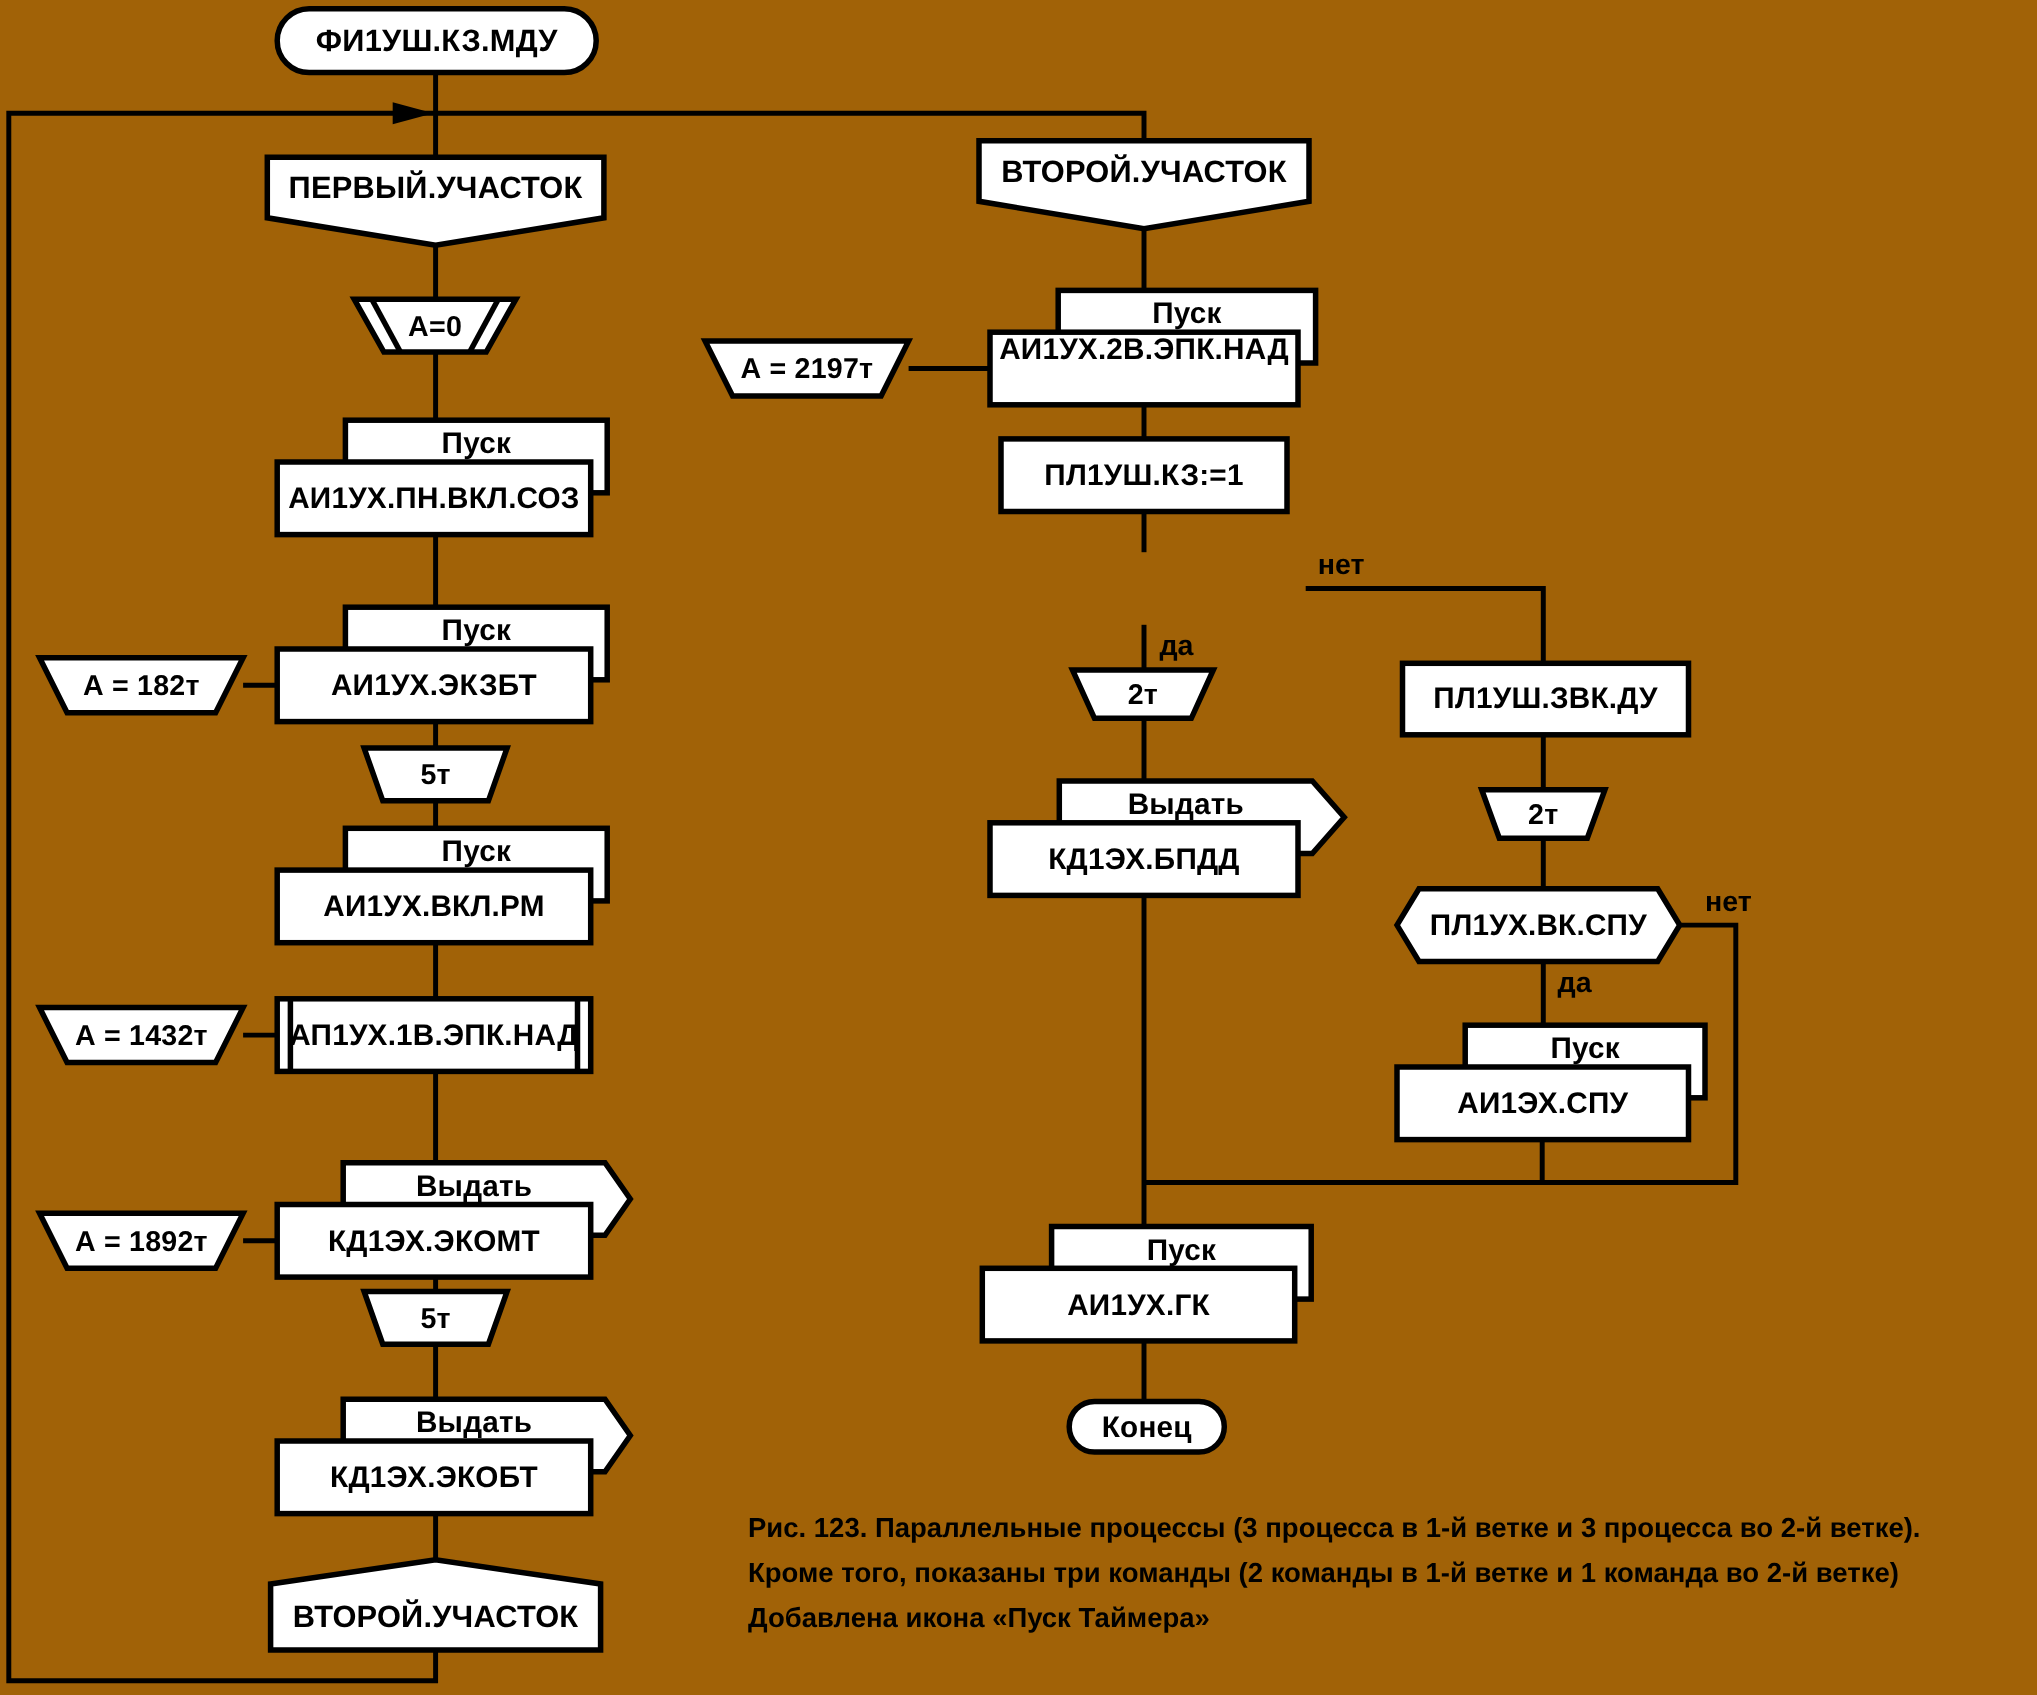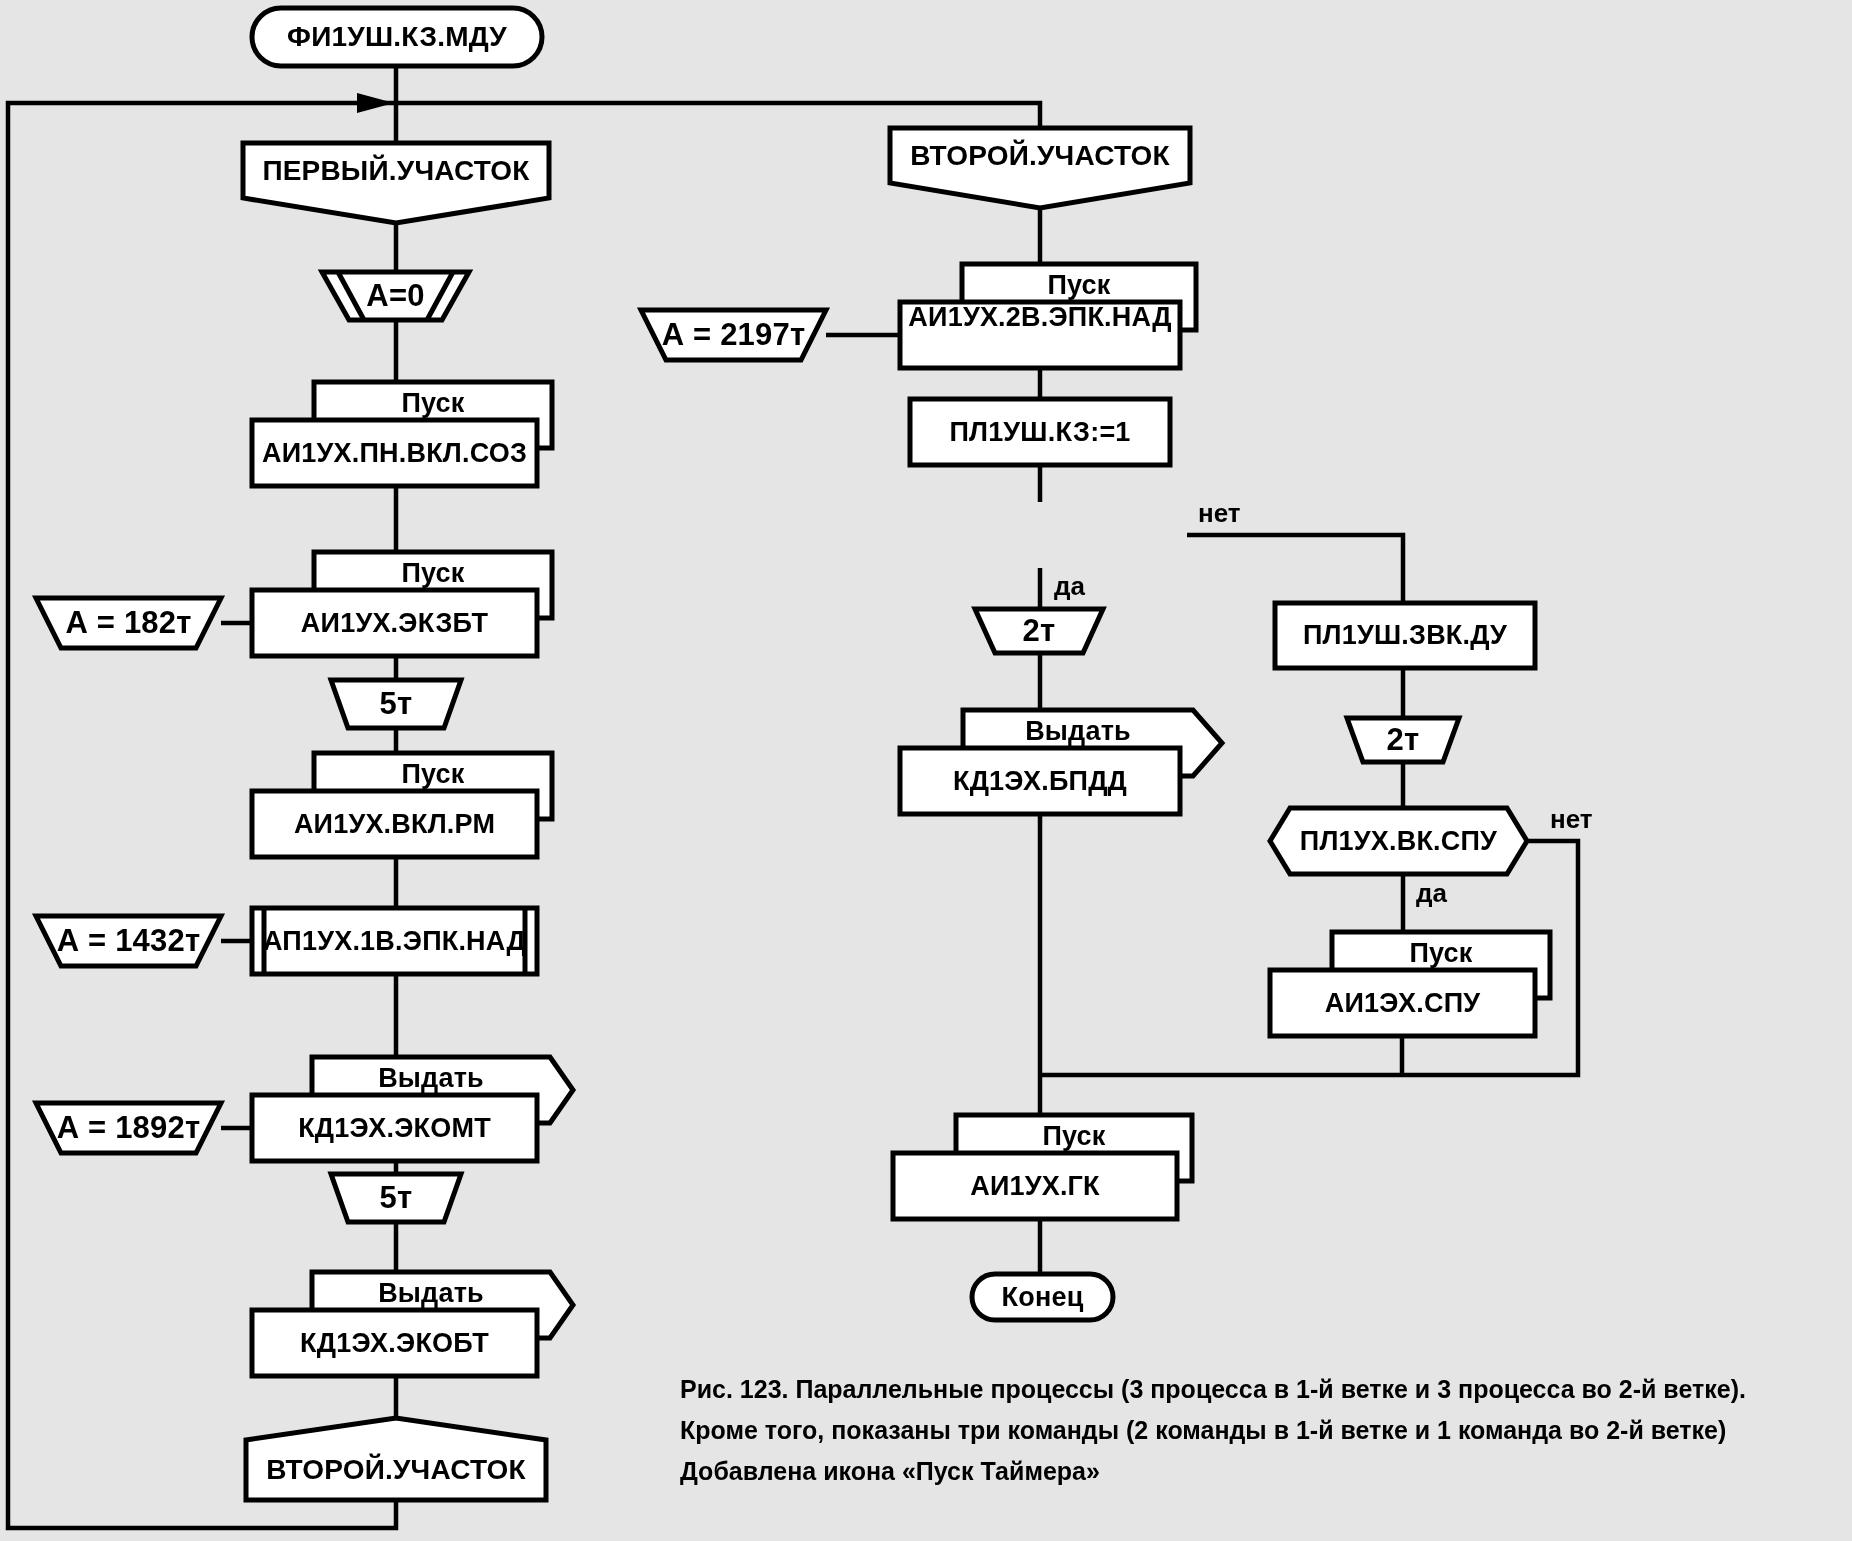--- a/index.html
+++ b/index.html
@@ -1,27 +1,27 @@
 <!DOCTYPE html>
 <html><head>
 <meta charset="utf-8">
 <style>
   html,body{margin:0;padding:0;background:#fff;}
   #canvas{
-    position:relative;width:1852px;height:1541px;background:#e5e5e5;
+    position:relative;width:1852px;height:1541px;background:#a16207;
     font-family:"Liberation Sans", sans-serif;color:#000;overflow:hidden;
   }
   #wires{position:absolute;left:0;top:0;width:1852px;height:1541px;}
   .node{position:absolute;}
   .node svg{position:absolute;left:0;top:0;overflow:visible;display:block;}
   .lbl{
     position:absolute;display:flex;align-items:center;justify-content:center;
     font-weight:bold;font-size:27px;letter-spacing:0.2px;white-space:nowrap;
   }
-  .lbl.small{font-size:31px;}
+  .lbl.small{font-size:26px;}
   .floatlbl{
     position:absolute;font-weight:bold;font-size:26px;white-space:nowrap;
   }
   #caption{
     position:absolute;left:680px;top:1369px;width:1175px;
     font-weight:bold;font-size:25px;line-height:41px;letter-spacing:0px;
   }
   .shape{fill:#fff;stroke:#000;stroke-width:5;}
   .thin{fill:none;stroke:#000;stroke-width:5;}
 </style>

